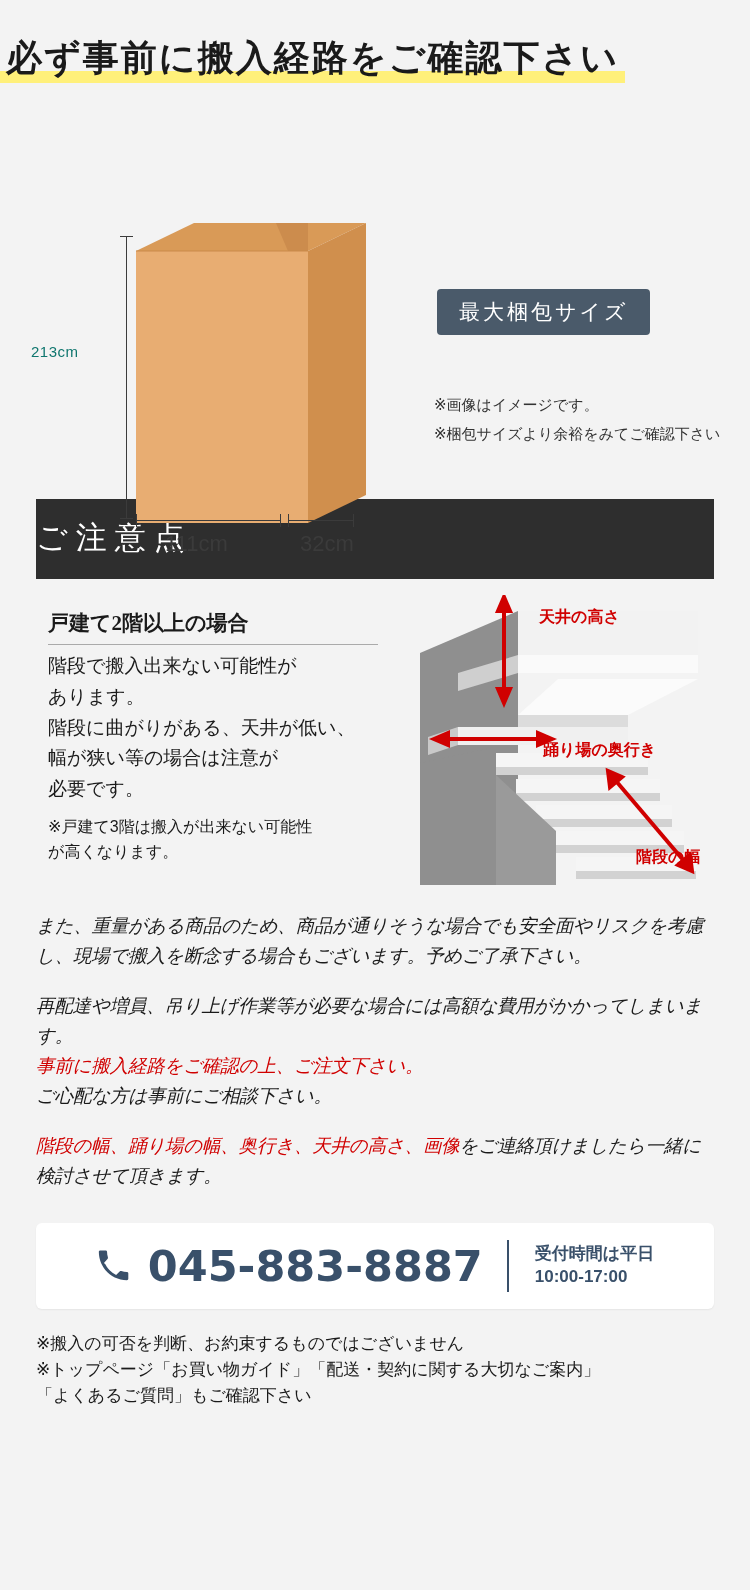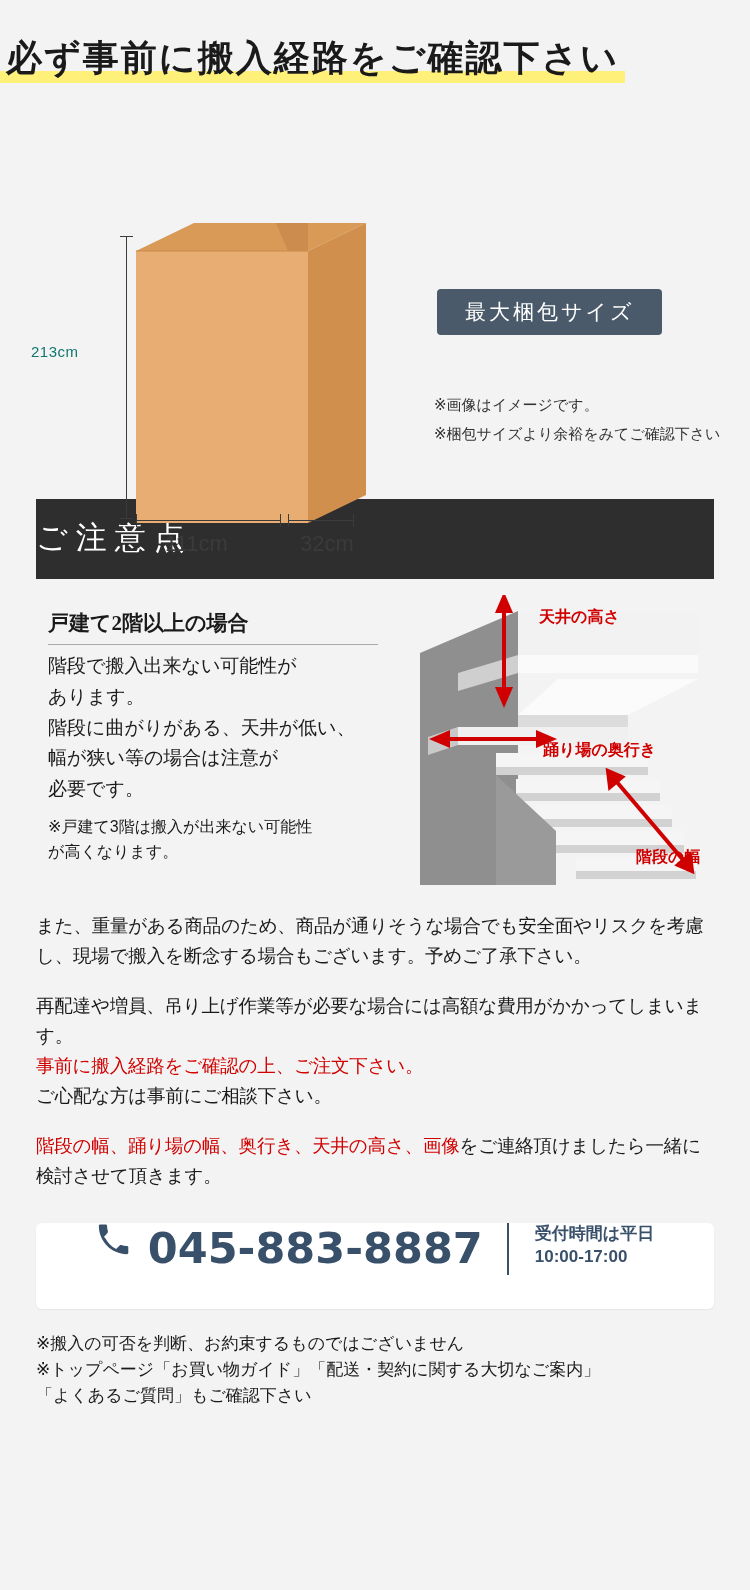--- a/index.html
+++ b/index.html
@@ -107,21 +107,21 @@
 
   
   .badge{
     position:absolute;
     left:437px;
     top:186px;
     background:#4a5a6a;
     color:#fff;
     font-size:21px;
     letter-spacing:3px;
-    padding:9px 28px;
+    padding:9px 22px;
     border-radius:4px;
     font-family:"Liberation Serif","DejaVu Serif",serif;
   }
   .size-text{
     position:absolute;
     left:378px;
     top:243px;
     font-size:28px;
     color:#3b3b3b;
     letter-spacing:1px;
@@ -199,39 +199,39 @@
     font-size:16px;
     color:#d00000;
     font-weight:700;
     white-space:nowrap;
   }
   .fig-label.ceil{left:531px;top:6px;}
   .fig-label.land{left:535px;top:139px;}
   .fig-label.width{left:588px;top:246px;padding-left:40px;}
 
   
-  .body-wrap{padding:0 36px;}
+  .body-wrap{padding:0 36px;font-style:italic;}
   .p{
     font-size:18.5px;
     line-height:1.62;
     color:#1a1a1a;
     margin:0 0 20px 0;
     letter-spacing:-0.2px;
   }
   .p.tight{margin-bottom:0;}
   .red{color:#d00000;}
 
   
   .phone-card{
     margin:32px 36px 0 36px;
     background:#fff;
     border-radius:6px;
     height:86px;
     display:flex;
-    align-items:flex-start;
+    align-items:center;
     justify-content:center;
     gap:18px;
     box-shadow:0 1px 2px rgba(0,0,0,0.06);
   }
   .phone-icon{
     width:34px;height:34px;
     flex:0 0 auto;
     color:#39506a;
   }
   .phone-num{

